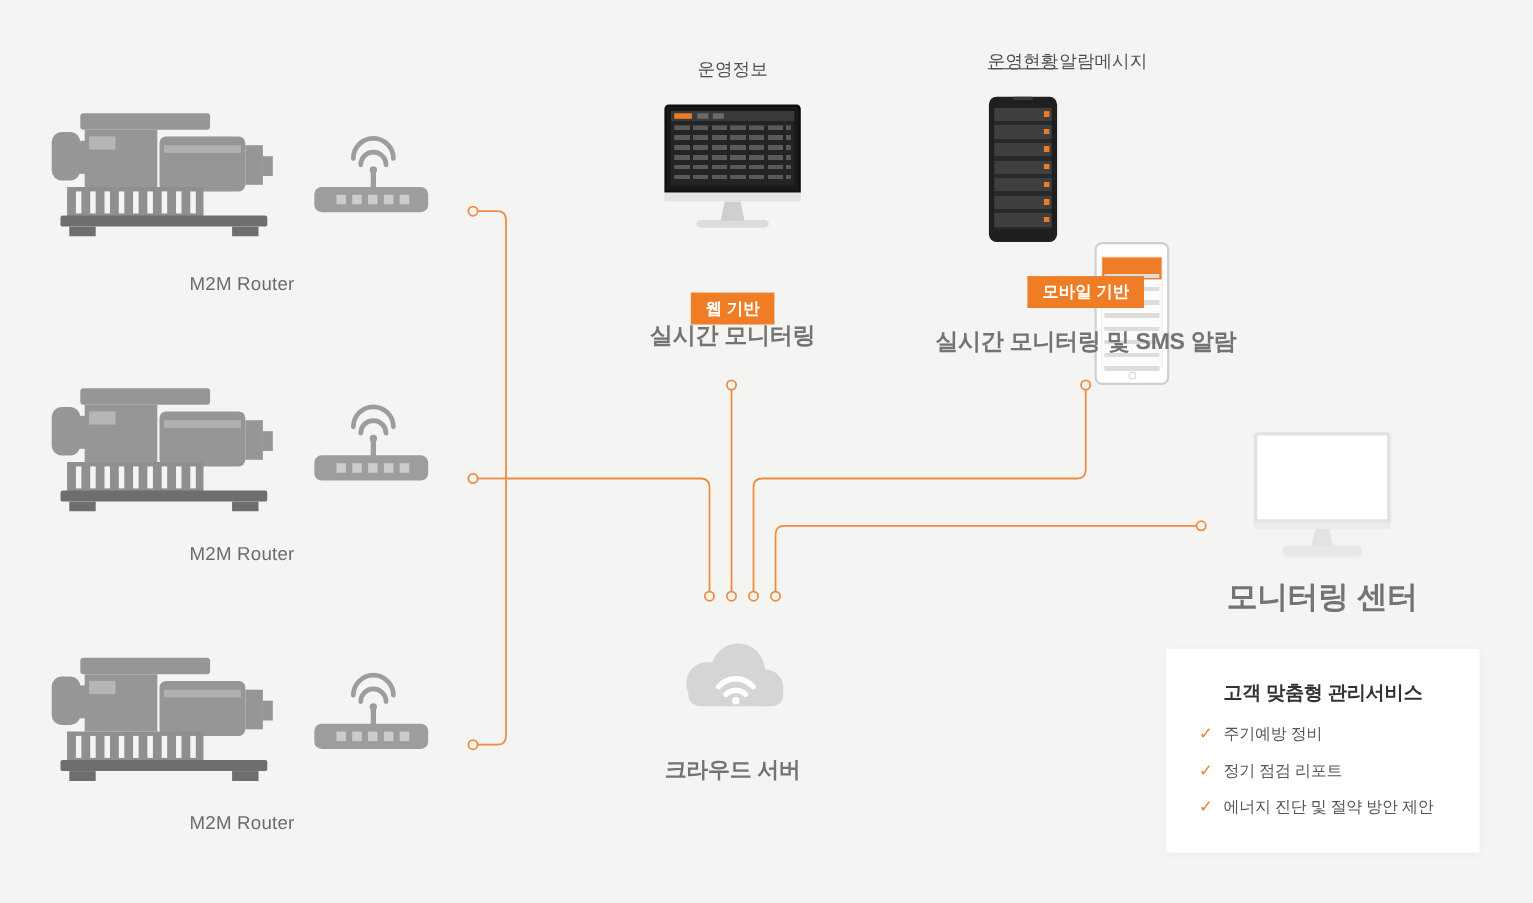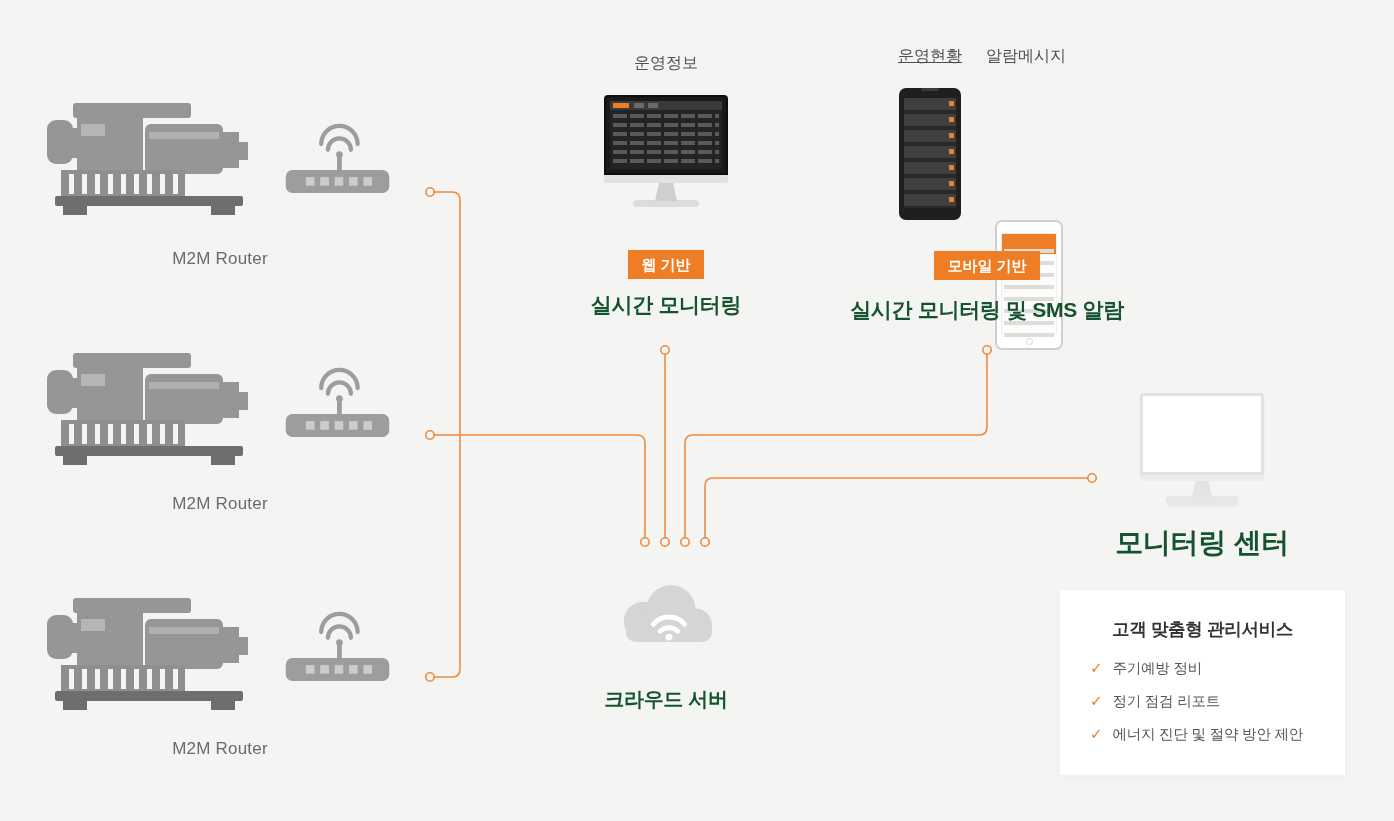--- a/index.html
+++ b/index.html
@@ -22,21 +22,21 @@
   .gen{width:205px;height:115px;}
   .router{width:115px;height:77px;}
   .m2m-label{width:200px;text-align:center;font-size:17px;color:#6b6b6b;letter-spacing:.2px;}
 
   
   .small-title{font-size:16px;color:#4f4f4f;text-align:center;}
 
   
   .badge-wrap{display:flex;justify-content:center;width:200px;}
   .badge{background:var(--accent);color:#fff;font-size:15px;font-weight:700;padding:5px 13px;line-height:19px;}
-  .caption{font-weight:700;color:#14532d;text-align:center;letter-spacing:-0.3px;}
+  .caption{font-weight:700;color:#737373;text-align:center;letter-spacing:-0.3px;}
 
   
   .monitor{width:124px;}
   .web-screen{position:relative;height:80px;background:#191919;border:2px solid #0e0e0e;border-radius:4px 4px 0 0;}
   .web-screen-inner{position:absolute;left:4px;right:4px;top:4px;bottom:4px;background:#242424;}
   .dash-topbar{height:9px;background:#3a3a3a;display:flex;align-items:center;}
   .chip-accent{width:16px;height:5px;background:var(--accent);margin:0 3px;}
   .chip-gray{width:10px;height:5px;background:#6a6a6a;margin:0 2px;}
   .dash-rows{position:absolute;left:3px;right:3px;top:13px;bottom:3px;
     background-image:
@@ -262,27 +262,27 @@
           <div class="chip-gray"></div>
           <div class="chip-gray"></div>
         </div>
         <div class="dash-rows"></div>
       </div>
     </div>
     <div class="chin"></div>
     <div class="stand"></div>
     <div class="mbase"></div>
   </div>
-  <div class="abs badge-wrap" style="left:566px;top:250px;">
+  <div class="abs badge-wrap" style="left:566px;top:266px;">
     <span class="badge">웹 기반</span>
   </div>
   <div class="abs caption" style="left:566px;top:291px;width:200px;font-size:21px;">실시간 모니터링</div>
 
   <div class="abs small-title" style="left:880px;top:46px;width:100px;text-decoration:underline;">운영현황</div>
-  <div class="abs small-title" style="left:976px;top:46px;width:100px;">알람메시지</div>
+  <div class="abs small-title" style="left:953px;top:46px;width:100px;">알람메시지</div>
 
   <div class="abs phone1" style="left:899px;top:84px;">
     <div class="p1-speaker"></div>
     <div class="p1-screen"></div>
     <div class="p1-dots"></div>
   </div>
   <div class="abs phone2" style="left:995px;top:84px;">
     <div class="p2-screen">
       <div class="p2-header"></div>
     </div>

